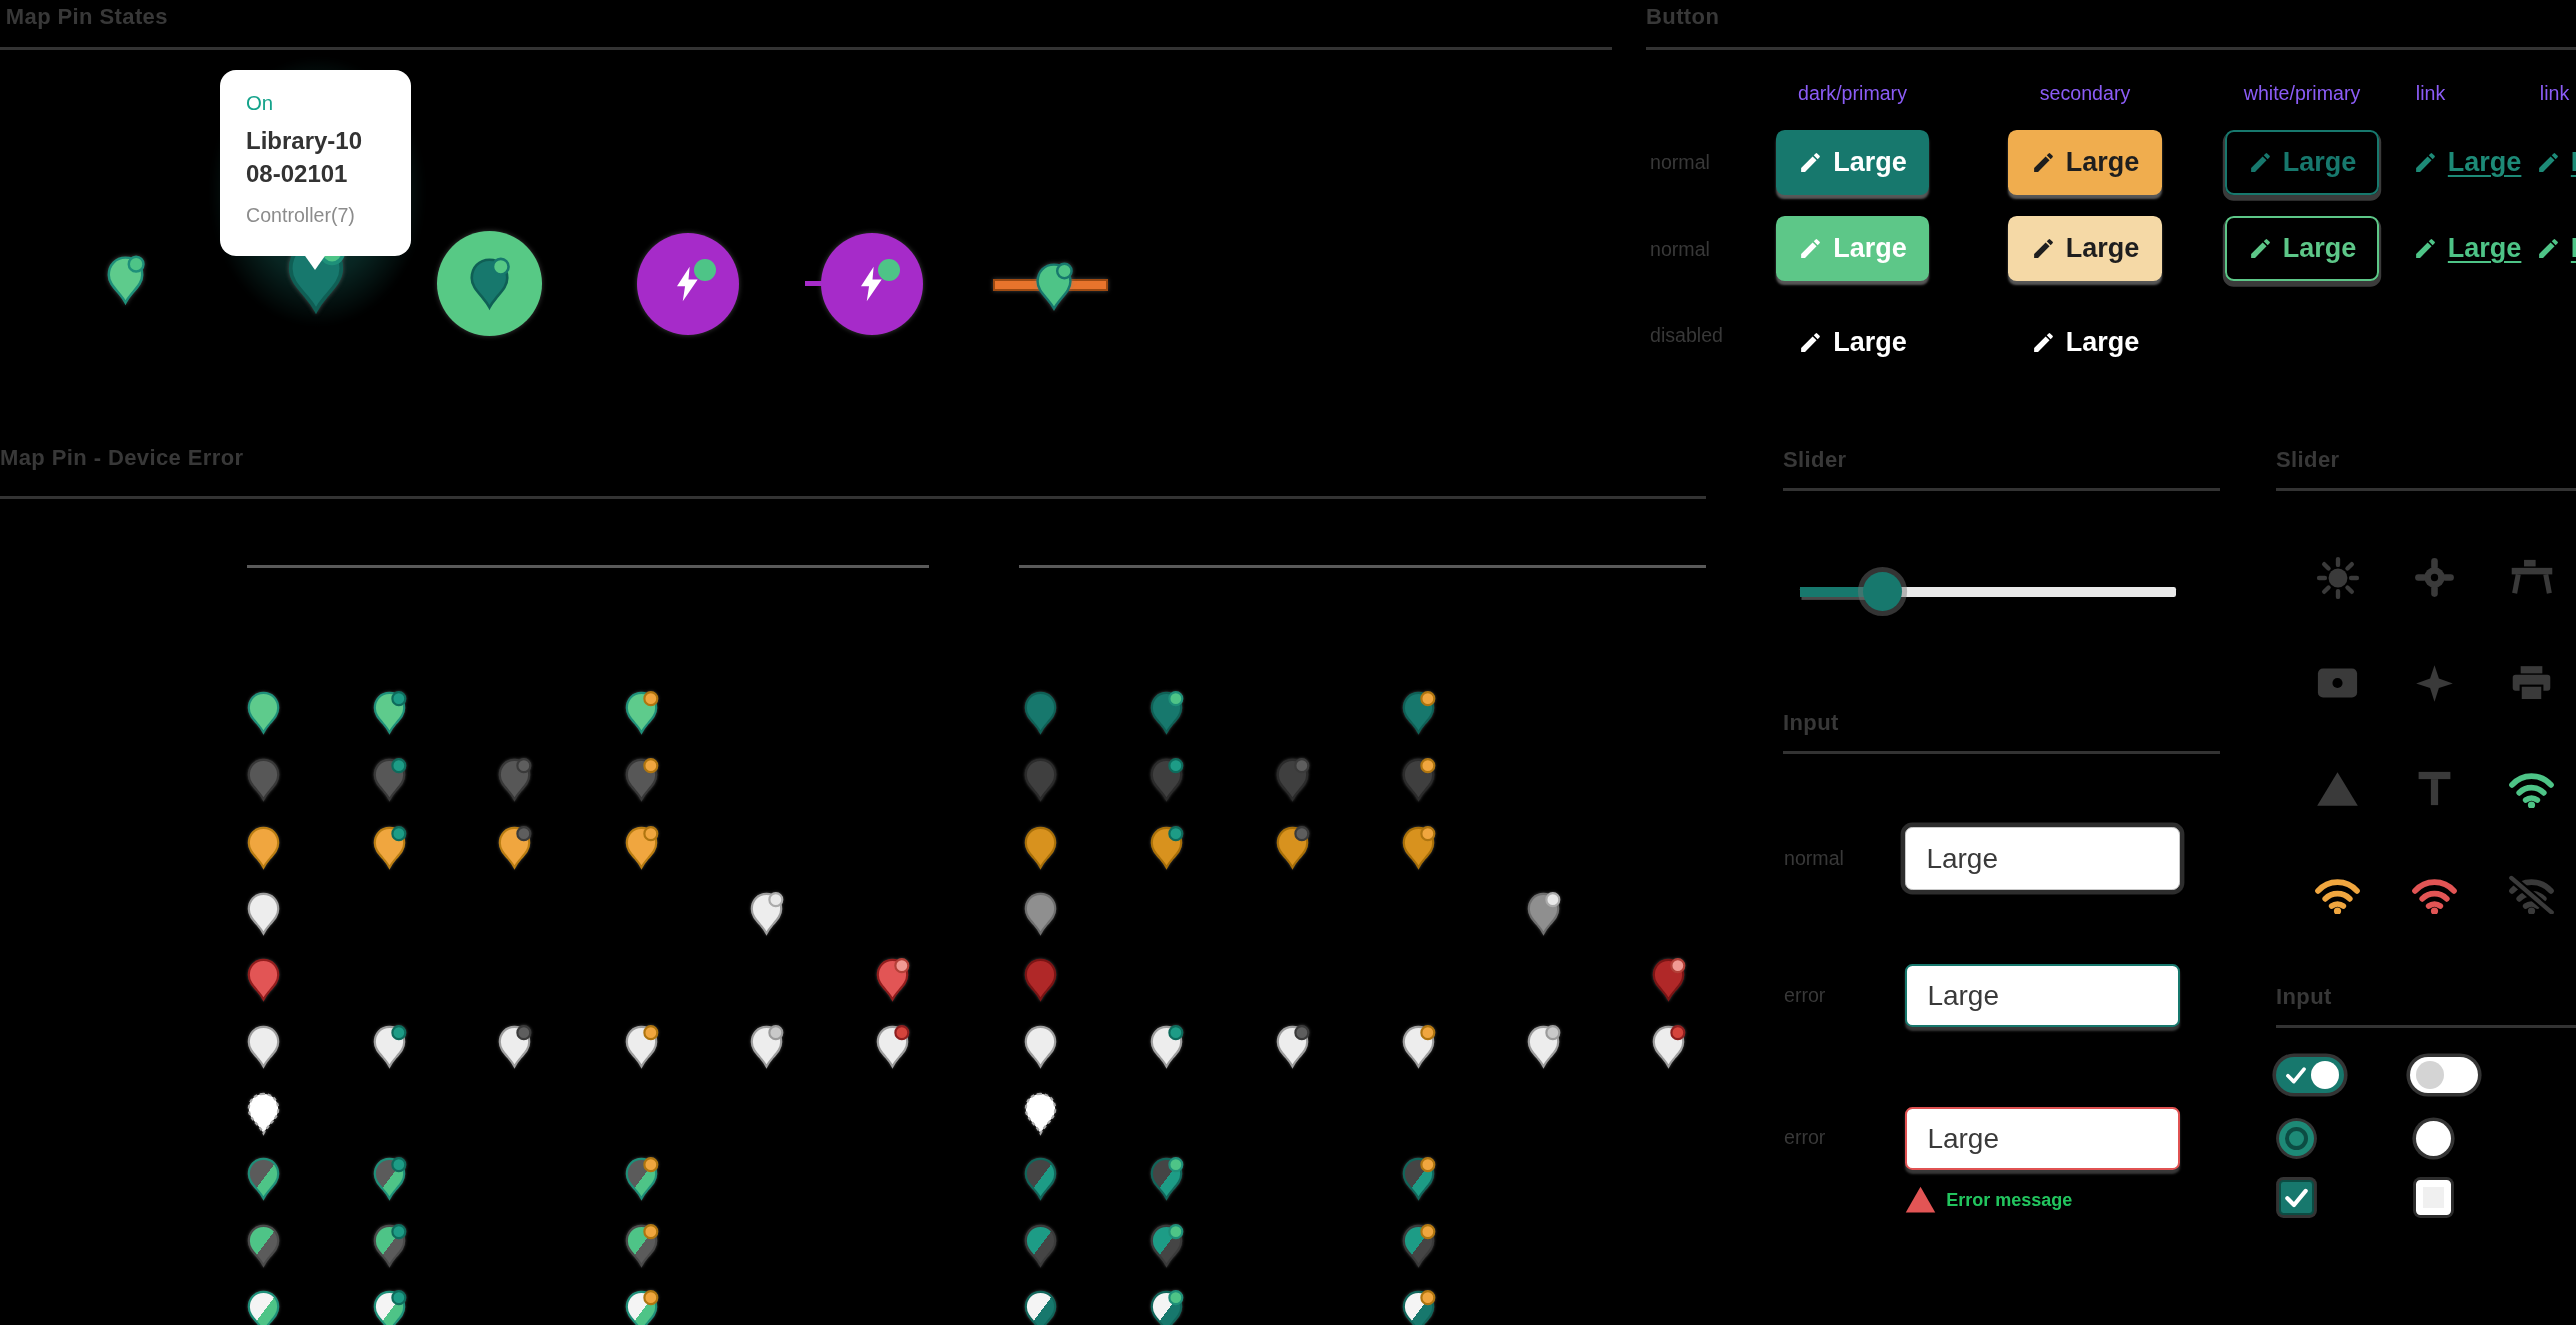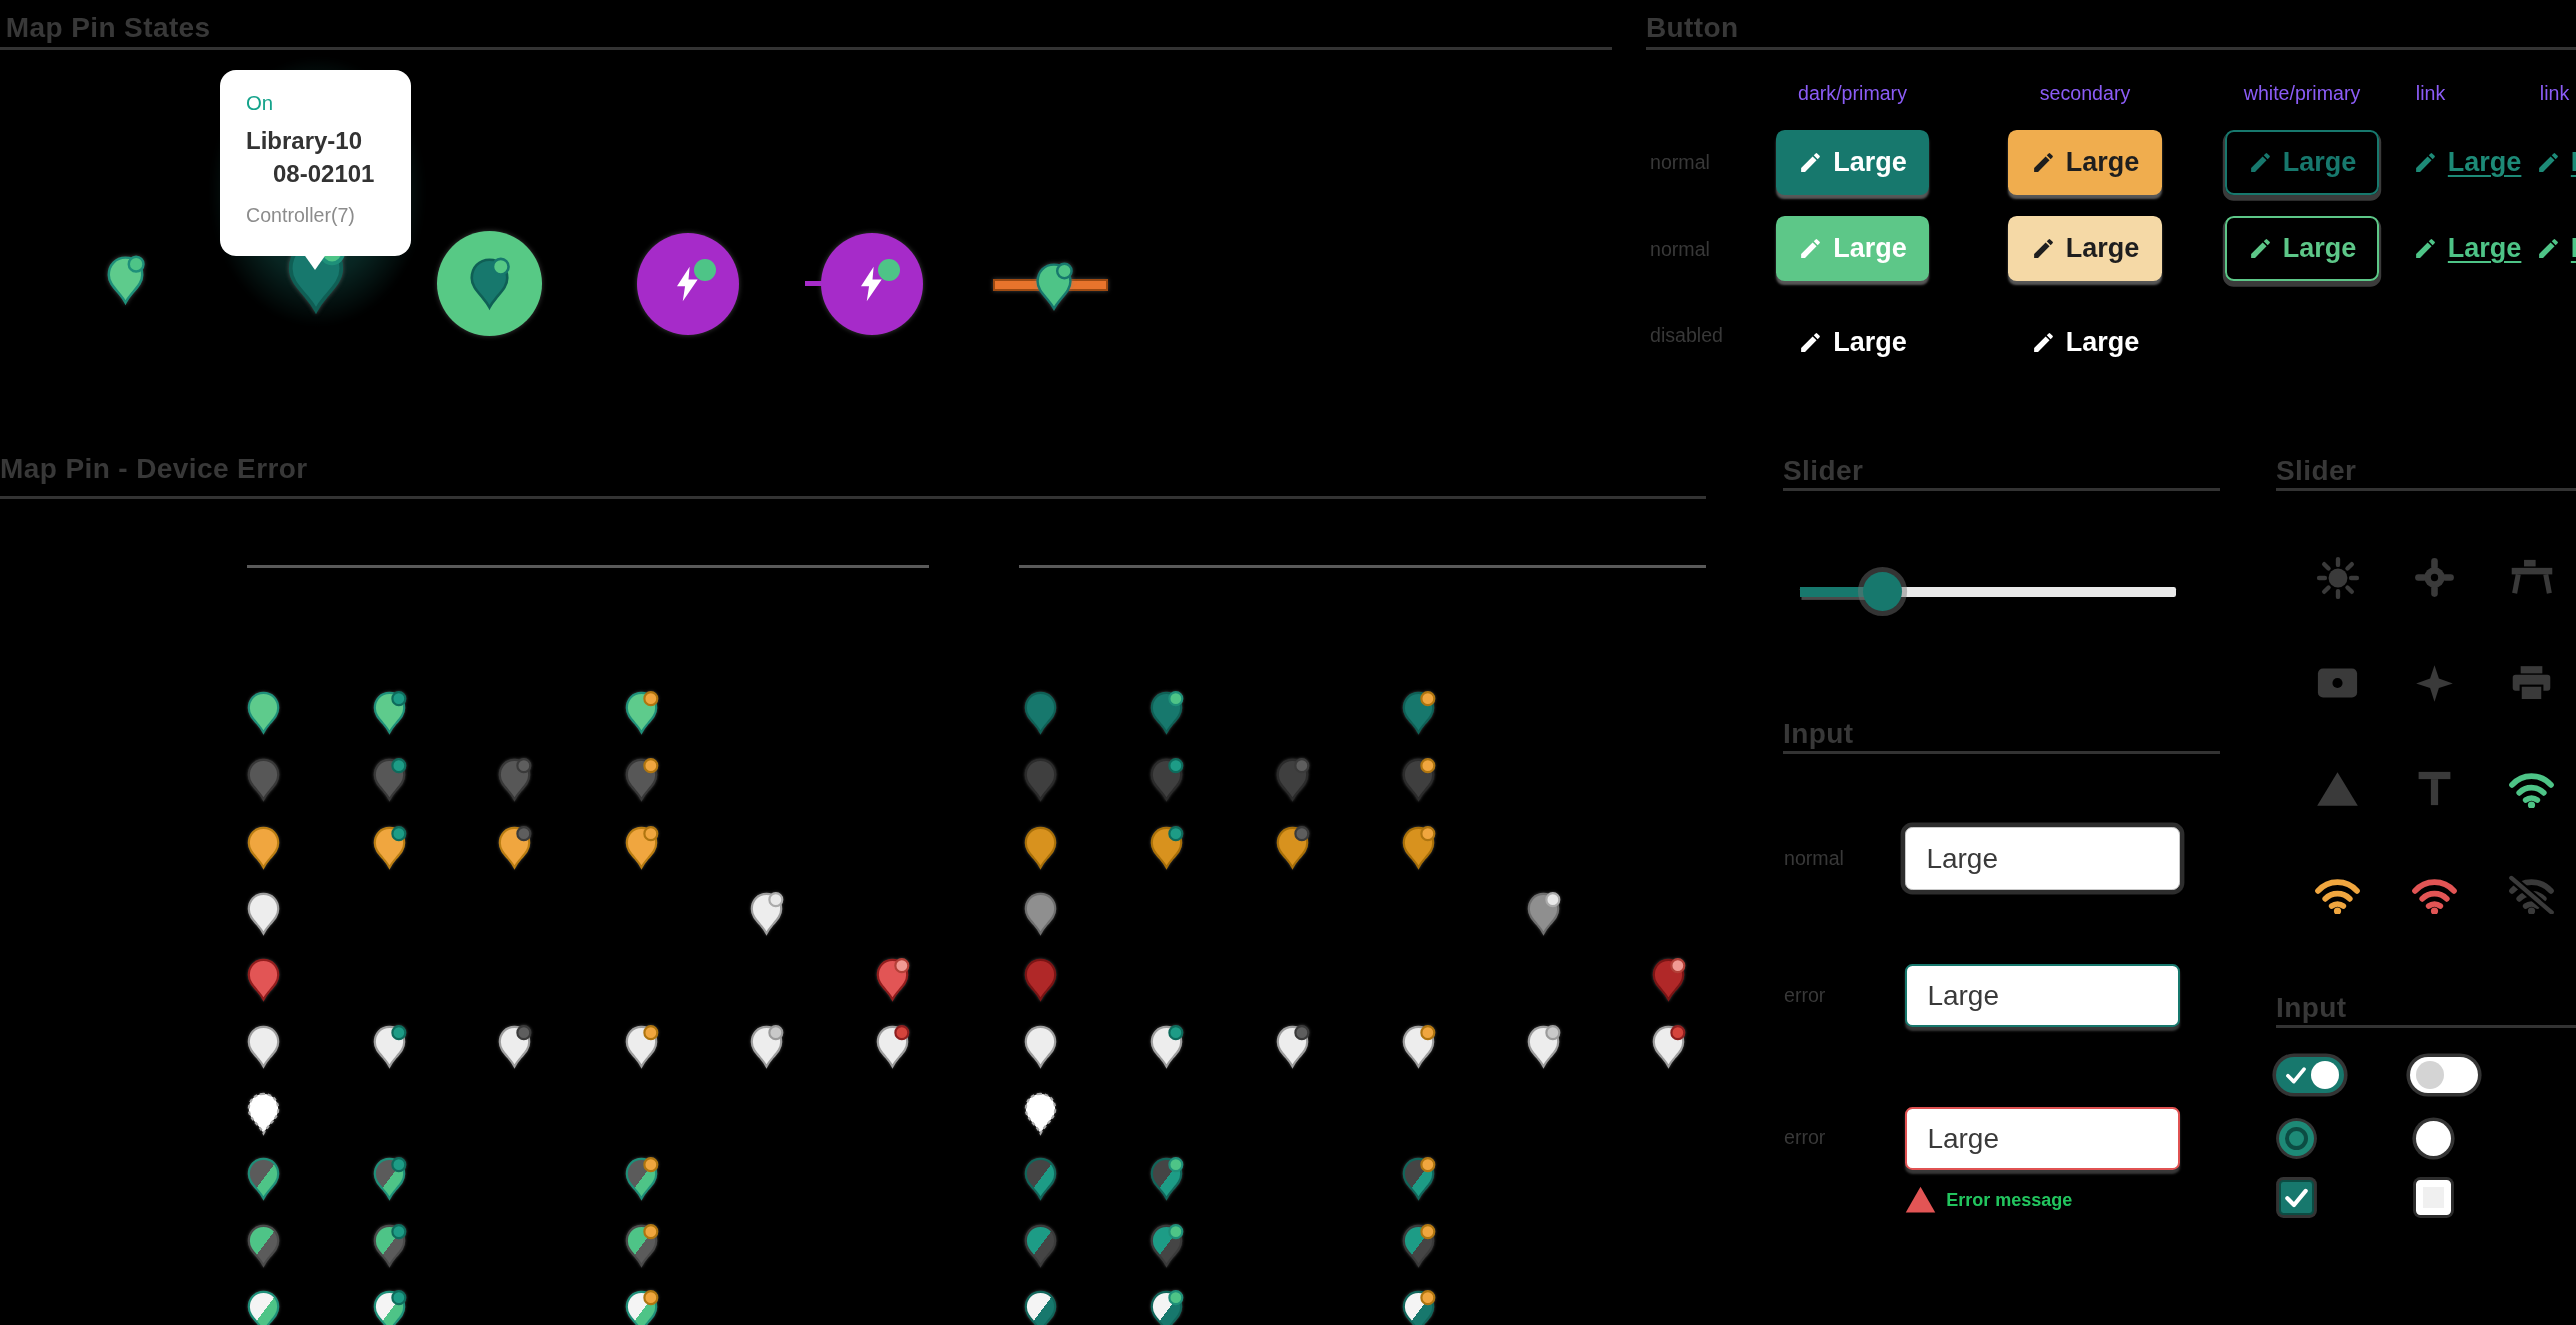--- a/index.html
+++ b/index.html
@@ -1,30 +1,30 @@
 <!DOCTYPE html>
 <html style="font-size:11.6px"><head>
 <meta charset="utf-8">
 <style>
   html,body{margin:0;padding:0;background:#000;}
   body{position:relative;width:2576px;height:1325px;overflow:hidden;
        font-family:"Liberation Sans",sans-serif;}
 
-  .section-title{position:absolute;font-size:28px;font-weight:bold;color:#383838;letter-spacing:0.4px;margin-top:8px;}
+  .section-title{position:absolute;font-size:22px;font-weight:bold;color:#383838;letter-spacing:0.4px;}
   .rule{position:absolute;height:2.9px;background:#333;}
 
   
   .tip-glow{position:absolute;left:210px;top:57px;width:215px;height:269px;border-radius:22px;
             background:radial-gradient(closest-side,rgba(13,58,53,.95),rgba(13,58,53,.65) 62%,rgba(0,0,0,0) 100%);
             filter:blur(2.9px);}
   .tooltip-card{position:absolute;left:220px;top:70px;width:191px;height:186px;background:#fff;
                 border-radius:16px;box-sizing:border-box;padding:22px 26px;z-index:3;}
   .tooltip-card .status{font-size:20.4px;color:#14A38B;}
   .tooltip-card .name{font-size:24px;font-weight:bold;color:#333;margin-top:11.6px;}
-  .tooltip-card .id{font-size:24px;font-weight:bold;color:#333;margin-top:5.8px;margin-left:27px;}
+  .tooltip-card .id{font-size:24px;font-weight:bold;color:#333;margin-top:5.8px;}
   .tooltip-card .device{font-size:19.6px;color:#8C8C8C;margin-top:16px;}
   .tooltip-pointer{position:absolute;left:303px;top:253px;width:0;height:0;z-index:3;
                    border-left:12.4px solid transparent;border-right:12.4px solid transparent;border-top:17.5px solid #fff;}
 
   .pinwrap{position:absolute;z-index:2;filter:drop-shadow(0 0 2.2px rgba(130,130,130,.55));}
   .bigcircle{position:absolute;border-radius:50%;display:flex;align-items:center;justify-content:center;
              filter:drop-shadow(0 0 2.9px rgba(120,120,120,.5));}
   .flashdot{position:absolute;border-radius:50%;}
   .tickline{position:absolute;background:#A62BC9;}
   .routebar{position:absolute;background:#E8742C;border:2.2px solid #9C4A12;box-sizing:border-box;

